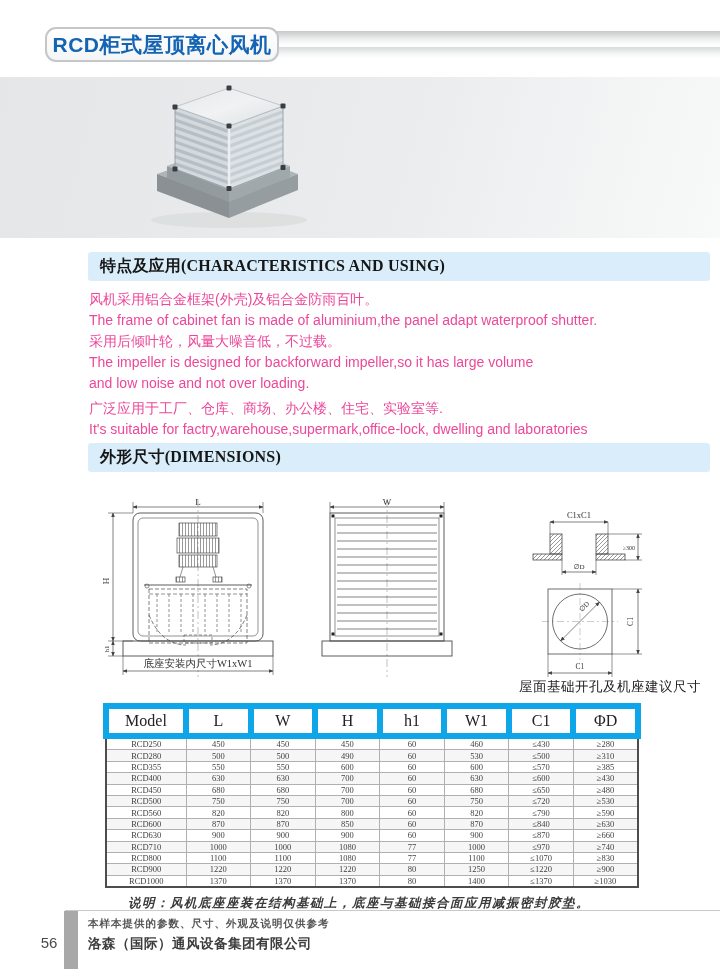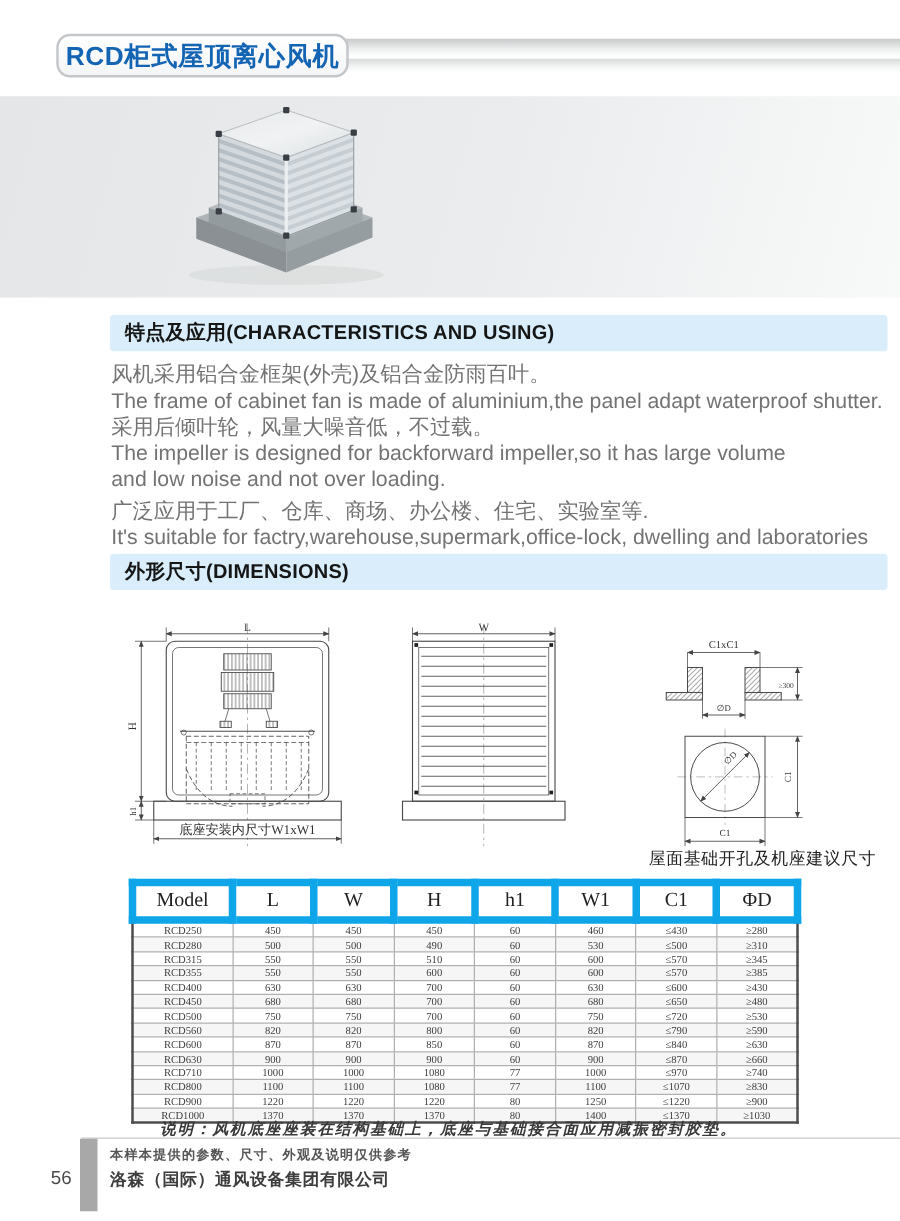--- a/index.html
+++ b/index.html
@@ -12,28 +12,28 @@
   .title-box{position:absolute;left:45px;top:27px;width:234px;height:35px;box-sizing:border-box;
     background:linear-gradient(180deg,#ffffff 0%,#f4f5f6 100%);border:2px solid #c3c7ca;border-radius:11px;
     display:flex;align-items:center;justify-content:center;font-size:21px;font-weight:bold;letter-spacing:0.5px;}
   
   .photo-band{position:absolute;left:0;top:77px;width:720px;height:161px;
     background:linear-gradient(105deg,#e5e6e8 0%,#ebeced 55%,#f8f9f9 100%);}
   .product-svg{position:absolute;left:145px;top:80px;}
   
   .sec-heading{position:absolute;left:88px;width:622px;height:29px;background:#d9eefa;border-radius:3px;
     display:flex;align-items:center;padding-left:12px;box-sizing:border-box;
-    font-size:16px;font-weight:600;color:#161616;letter-spacing:0.2px;}
+    font-size:16px;font-weight:600;color:#161616;letter-spacing:0.2px;font-family:Liberation Serif, serif;}
   .sec1{top:252px;}
   .sec2{top:443px;}
   
   .para{position:absolute;left:89px;width:622px;}
   .para1{top:289px;}
   .para2{top:398px;}
-  .text-line{height:21px;line-height:21px;font-size:17px;color:#737373;white-space:nowrap;}
+  .text-line{height:21px;line-height:21px;font-size:14px;color:#ec4899;white-space:nowrap;}
   
   .svgA{position:absolute;left:100px;top:497px;}
   .svgB{position:absolute;left:312px;top:497px;}
   .svgC{position:absolute;left:505px;top:503px;}
   .roof-caption{position:absolute;left:505px;top:678px;width:210px;font-size:13.5px;color:#222;letter-spacing:0.5px;white-space:nowrap;margin-left:14px;}
   .dim-text{font-family:"Liberation Serif",serif;fill:#333;}
   
   .dim-table{position:absolute;left:103px;top:703px;width:538px;border-collapse:collapse;table-layout:fixed;
     font-family:"Liberation Serif",serif;border:2px solid #4d4d4d;}
   .dim-table th{border:6px solid #0ea5e9;font-size:16px;font-weight:normal;height:24px;color:#222;background:#fff;padding:0;}
@@ -336,30 +336,20 @@
           <td>RCD280</td>
           <td>500</td>
           <td>500</td>
           <td>490</td>
           <td>60</td>
           <td>530</td>
           <td>≤500</td>
           <td>≥310</td>
         </tr>
         <tr>
-          <td>RCD315</td>
-          <td>550</td>
-          <td>550</td>
-          <td>510</td>
-          <td>60</td>
-          <td>600</td>
-          <td>≤570</td>
-          <td>≥345</td>
-        </tr>
-        <tr>
           <td>RCD355</td>
           <td>550</td>
           <td>550</td>
           <td>600</td>
           <td>60</td>
           <td>600</td>
           <td>≤570</td>
           <td>≥385</td>
         </tr>
         <tr>

